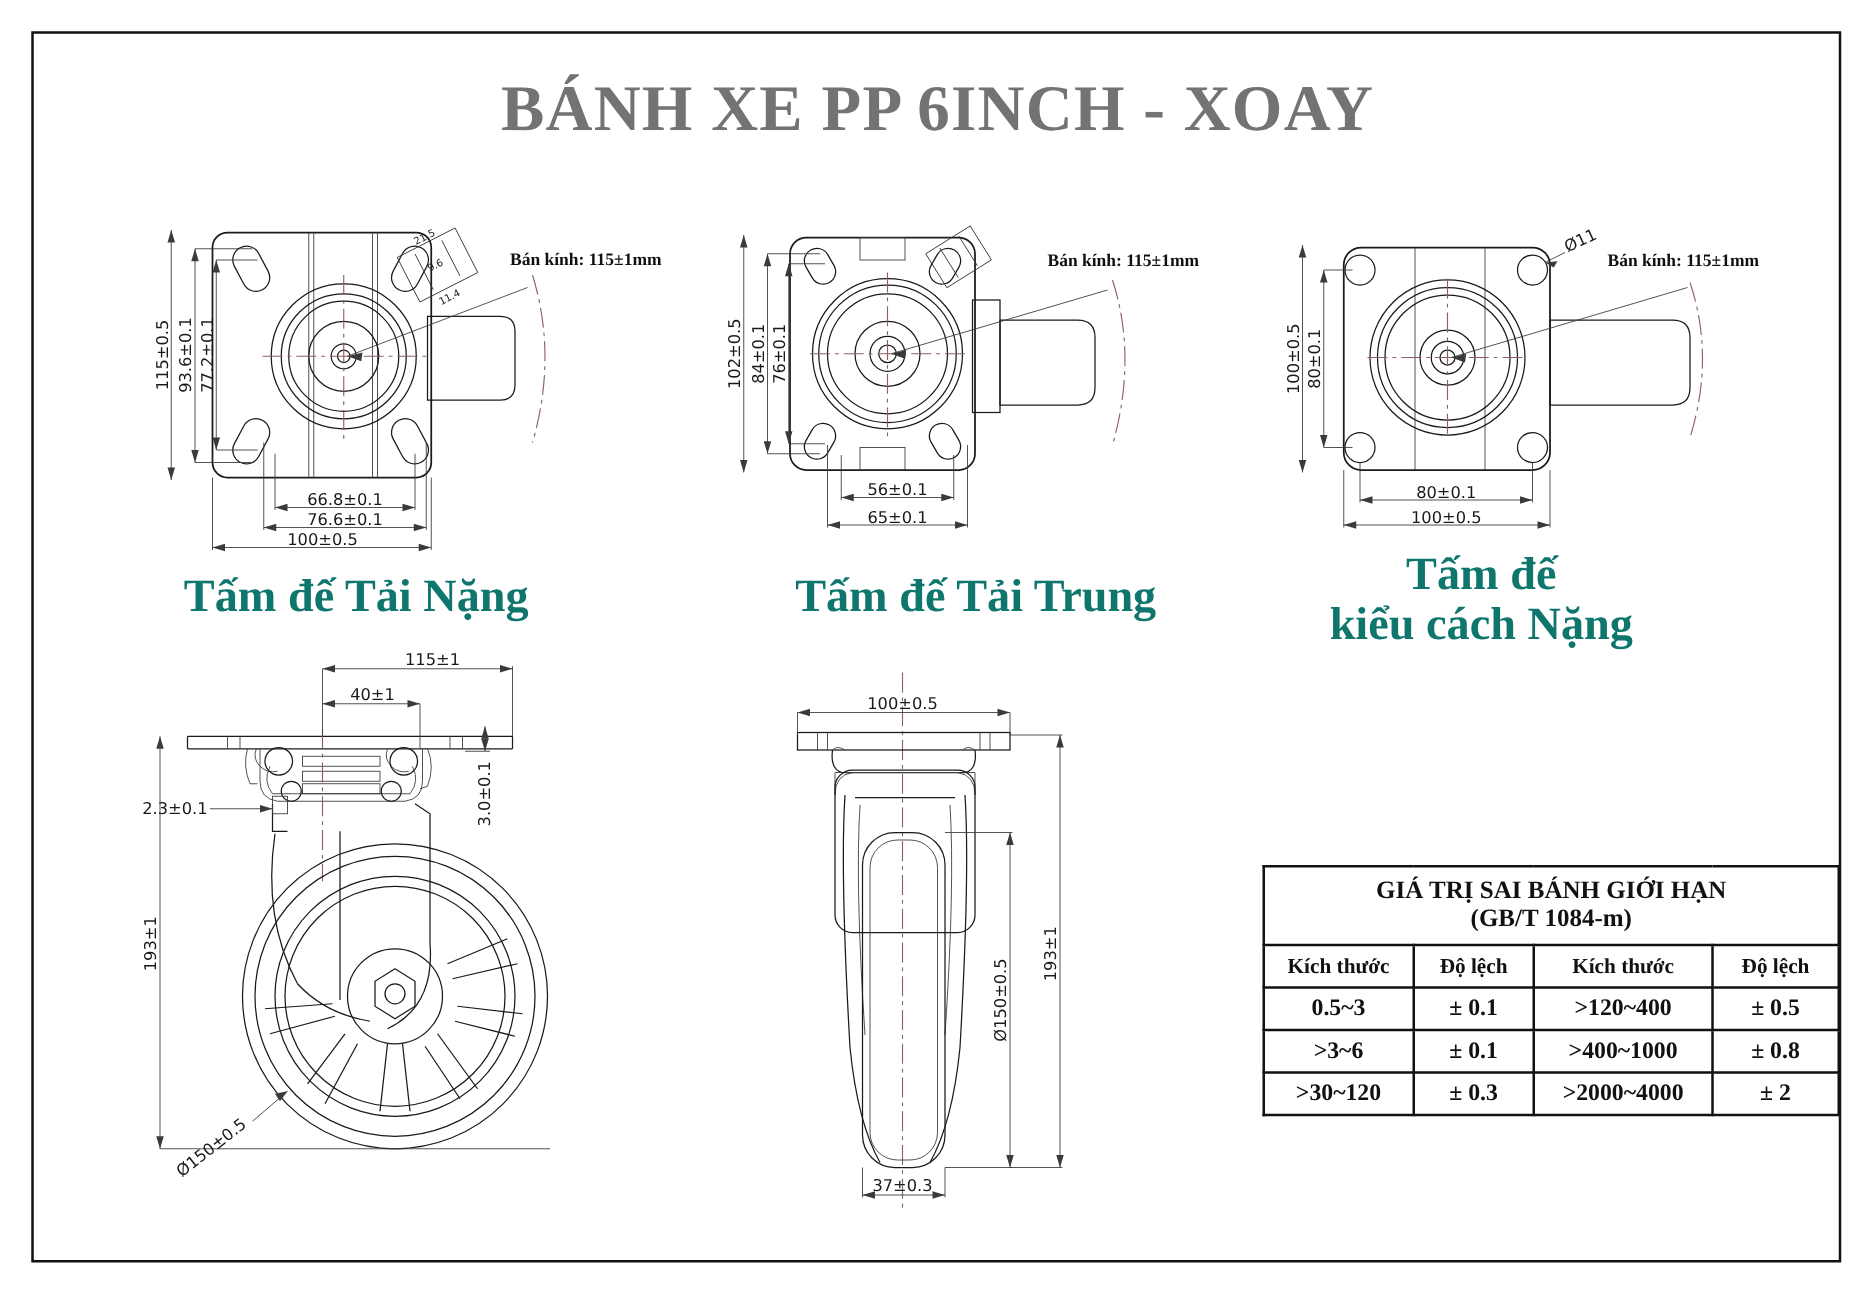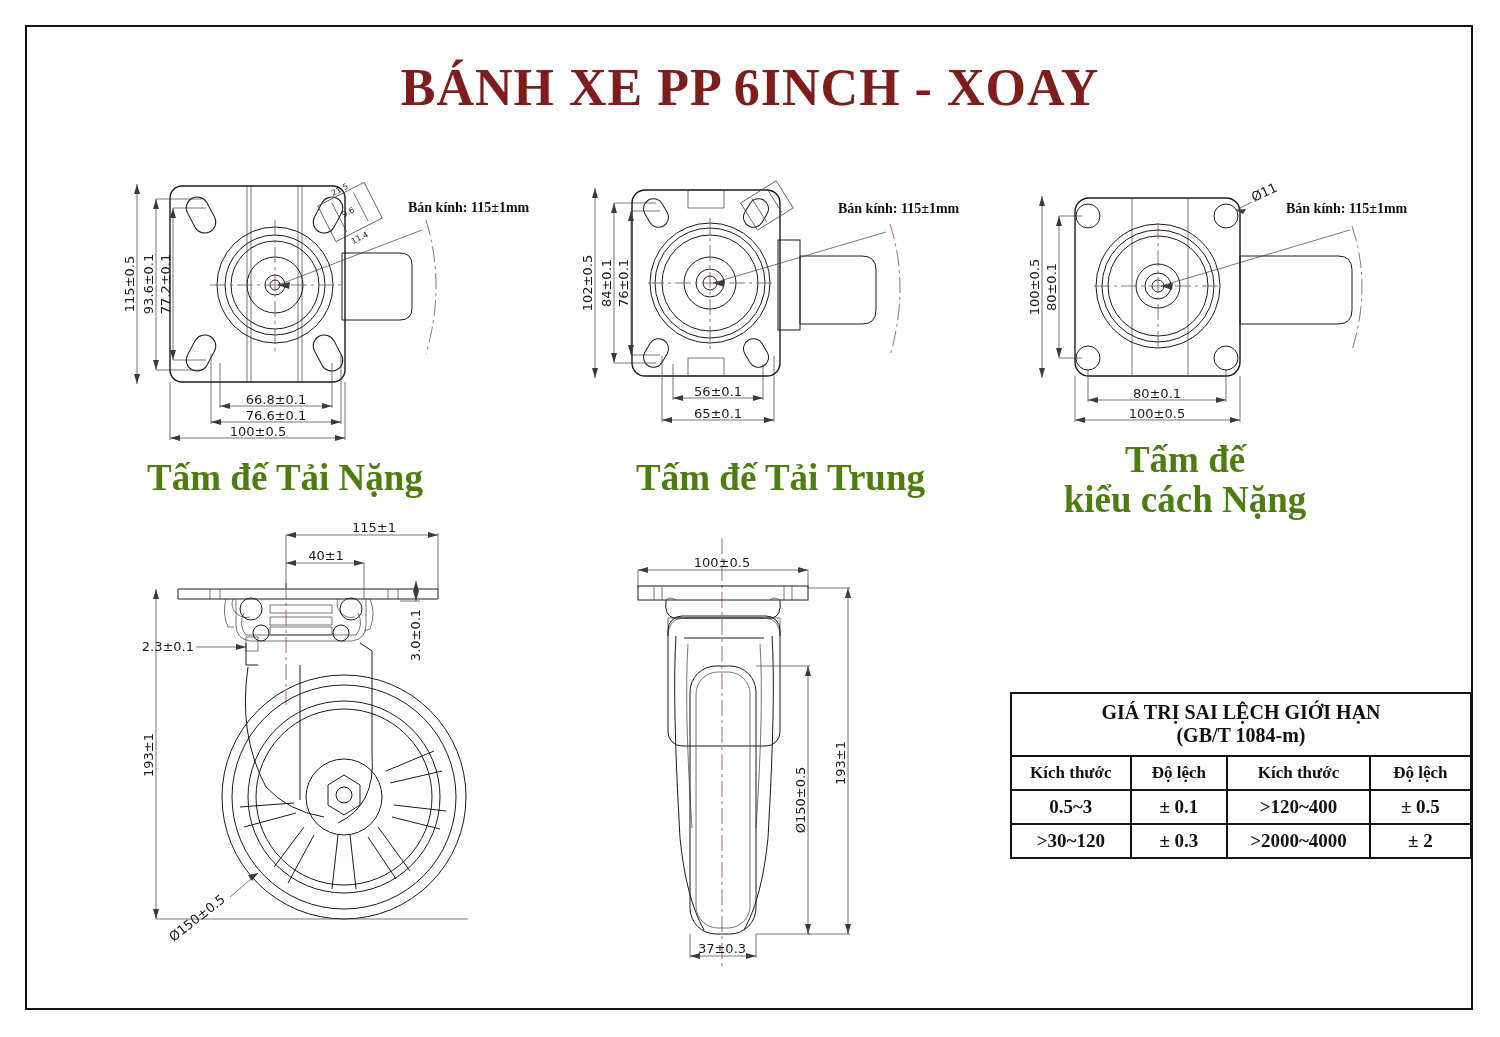--- a/index.html
+++ b/index.html
@@ -3,37 +3,37 @@
 <meta charset="utf-8">
 <style>
   html,body{margin:0;padding:0;background:#ffffff;}
   body{width:1500px;height:1037px;position:relative;
        font-family:"Liberation Serif","DejaVu Serif",serif;overflow:hidden;}
 
   #frame{position:absolute;left:25px;top:25px;width:1448px;height:985px;
          border:2px solid #111;box-sizing:border-box;}
 
   #title{position:absolute;left:0;top:58px;width:1500px;text-align:center;
-         font-size:52px;font-weight:bold;letter-spacing:1px;color:#7f1d1d;
+         font-size:52px;font-weight:bold;letter-spacing:1px;color:#737373;
          font-family:"Liberation Serif","DejaVu Serif",serif;}
 
-  .caption{position:absolute;color:#4d7c0f;font-weight:bold;
+  .caption{position:absolute;color:#0f766e;font-weight:bold;
            font-family:"Liberation Serif","DejaVu Serif",serif;
            font-size:37px;line-height:1.08;text-align:center;}
   #cap1{left:100px;top:458px;width:370px;}
   #cap2{left:545px;top:458px;width:380px;text-align:right;}
   #cap3{left:985px;top:440px;width:400px;}
 
   .dwg{position:absolute;}
   .dwg svg{display:block;overflow:visible;}
 
   #d1{left:110px;top:168px;}
   #d2{left:570px;top:168px;}
   #d3{left:1030px;top:168px;}
-  #d4{left:110px;top:505px;margin-left:28px;}
+  #d4{left:110px;top:505px;}
   #d5{left:600px;top:538px;}
 
   
   .ln{fill:none;stroke:#1a1a1a;stroke-width:1;}
   .ln2{fill:none;stroke:#1a1a1a;stroke-width:1.4;}
   .thin{fill:none;stroke:#3a3a3a;stroke-width:0.7;}
   .cl{fill:none;stroke:#8d5f60;stroke-width:0.9;
       stroke-dasharray:16 4 3 4;}
   .dimln{fill:none;stroke:#3a3a3a;stroke-width:0.7;}
   .arrow{fill:#3a3a3a;}
@@ -429,36 +429,42 @@
 <div class="caption" id="cap2">Tấm đế Tải Trung</div>
 <div class="caption" id="cap3">
   <div>Tấm đế</div>
   <div>kiểu cách Nặng</div>
 </div>
 
 <table id="tol-table">
   <tbody>
     <tr>
       <td class="ttl" colspan="4">
-        <div>GIÁ TRỊ SAI LỆCH GIỚI HẠN</div>
+        <div>GIÁ TRỊ SAI BÁNH GIỚI HẠN</div>
         <div>(GB/T 1084-m)</div>
       </td>
     </tr>
     <tr>
       <td class="hd" style="width:26%">Kích thước</td>
       <td class="hd" style="width:21%">Độ lệch</td>
       <td class="hd" style="width:31%">Kích thước</td>
       <td class="hd" style="width:22%">Độ lệch</td>
     </tr>
     <tr>
       <td class="cell">0.5~3</td>
       <td class="cell">± 0.1</td>
       <td class="cell">&gt;120~400</td>
       <td class="cell">± 0.5</td>
     </tr>
     <tr>
+      <td class="cell">&gt;3~6</td>
+      <td class="cell">± 0.1</td>
+      <td class="cell">&gt;400~1000</td>
+      <td class="cell">± 0.8</td>
+    </tr>
+    <tr>
       <td class="cell">&gt;30~120</td>
       <td class="cell">± 0.3</td>
       <td class="cell">&gt;2000~4000</td>
       <td class="cell">±  2</td>
     </tr>
   </tbody>
 </table>
 
 </body></html>

